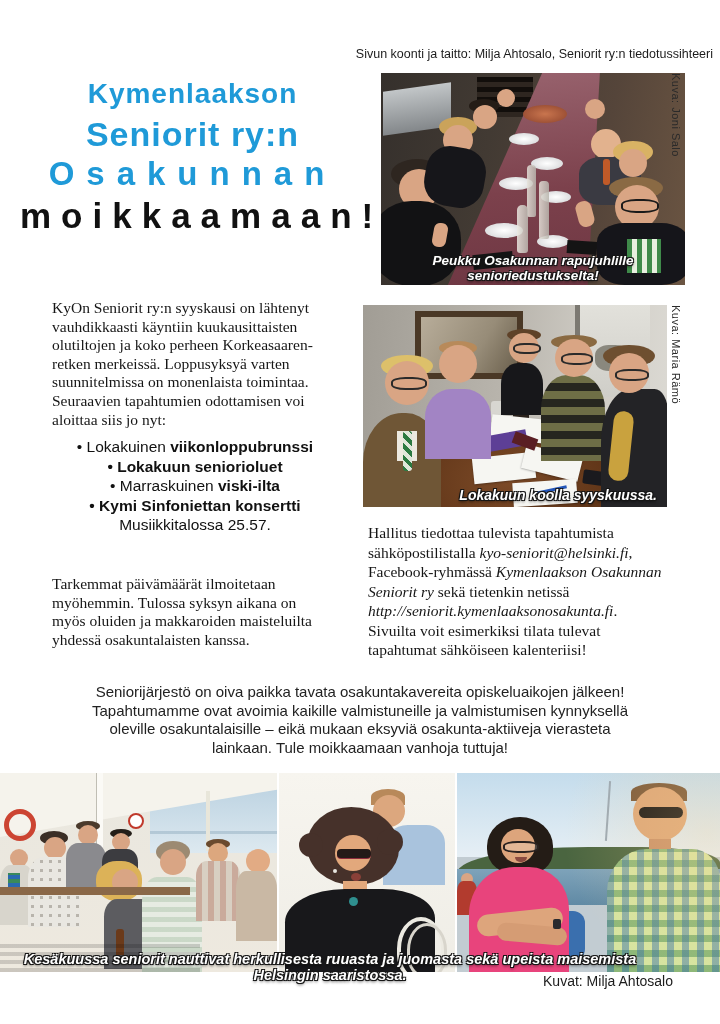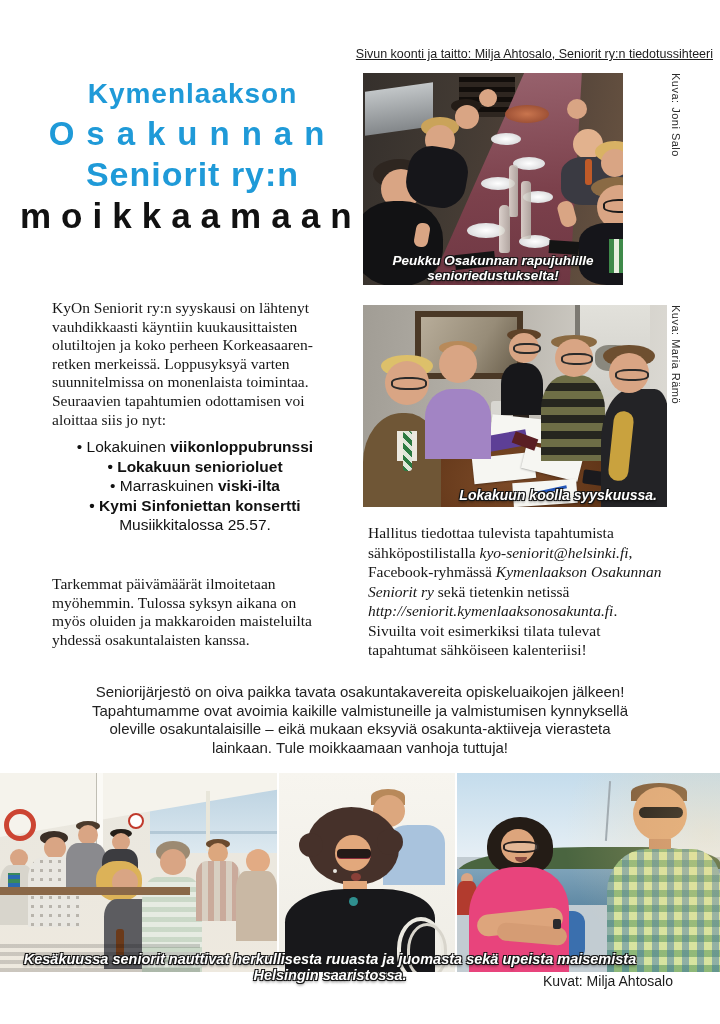--- a/index.html
+++ b/index.html
@@ -1,33 +1,33 @@
 <!DOCTYPE html>
 <html><head>
 <meta charset="utf-8">
 <style>
   html,body{margin:0;padding:0;background:#ffffff;}
   .page{position:relative;width:720px;height:1024px;background:#ffffff;overflow:hidden;
         font-family:"Liberation Sans",sans-serif;color:#1a1a1a;}
   .abs{position:absolute;}
 
   
-  .top-credit{position:absolute;top:47px;right:7px;font-size:12.5px;color:#1c1c1c;text-decoration:underline;}
+  .top-credit{position:absolute;top:47px;right:7px;font-size:12.5px;color:#1c1c1c;}
 
   
   .title{position:absolute;left:20px;top:74px;width:345px;text-align:center;line-height:40px;}
   .t-blue{color:#1f9ad8;font-weight:bold;}
   .t1{font-size:28px;letter-spacing:1px;}
   .t2{font-size:33px;letter-spacing:12px;}
   .t3{font-size:34px;letter-spacing:1px;}
   .t4{color:#111;font-size:35px;font-weight:600;letter-spacing:10px;margin-top:2px;}
 
   
   .ph{position:absolute;overflow:hidden;background:#777;}
-  .ph1{left:363px;top:73px;width:260px;height:212px;
+  .ph1{left:381px;top:73px;width:304px;height:212px;
        background:linear-gradient(100deg,#35302c 0%,#423a33 35%,#55453a 70%,#6b5542 100%);}
   .ph2{left:363px;top:305px;width:304px;height:202px;
        background:linear-gradient(95deg,#a19d95 0%,#b8b4ac 45%,#d0cdc6 75%,#dcdad4 100%);}
   .phL{left:0;top:773px;width:277px;height:199px;
        background:linear-gradient(180deg,#e9e7df 0%,#eee9df 100%);}
   .phM{left:279px;top:773px;width:176px;height:199px;
        background:linear-gradient(180deg,#f7f5ef 0%,#efede6 100%);}
   .phR{left:457px;top:773px;width:263px;height:199px;background:#c2ccd2;}
 
   .cap{position:absolute;left:0;right:0;bottom:2px;color:#fff;font-style:italic;font-weight:600;
@@ -64,22 +64,22 @@
 </style>
 </head>
 <body>
 
 <div class="page">
 
   <div class="top-credit">Sivun koonti ja taitto: Milja Ahtosalo, Seniorit ry:n tiedotussihteeri</div>
 
   <div class="title">
     <div class="t-blue t1">Kymenlaakson</div>
+    <div class="t-blue t3">Seniorit ry:n</div>
     <div class="t-blue t2">Osakunnan</div>
-    <div class="t-blue t3">Seniorit ry:n</div>
     <div class="t4">moikkaamaan!</div>
   </div>
 
   <div class="ph ph1">
     <div class="abs" style="left:2px;top:14px;width:68px;height:44px;background:linear-gradient(180deg,#c2c6c8,#83878a);transform:skewY(-8deg);"></div>
     <div class="abs" style="left:96px;top:4px;width:56px;height:40px;background:repeating-linear-gradient(0deg,#2e2620 0 5px,#120e0b 5px 10px);"></div>
     <div class="abs" style="left:0;top:0;width:304px;height:212px;clip-path:polygon(53% 0,72% 0,68% 100%,22% 100%);background:linear-gradient(175deg,#9a6570,#7c414c 55%,#6d3642);"></div>
     <div class="abs" style="left:142px;top:32px;width:44px;height:18px;border-radius:50%;background:radial-gradient(#c9754e,#8d432c);"></div>
     <div class="abs" style="left:128px;top:60px;width:30px;height:12px;border-radius:50%;background:radial-gradient(#fff,#cfd0d2);"></div>
     <div class="abs" style="left:150px;top:84px;width:32px;height:13px;border-radius:50%;background:radial-gradient(#fff,#cfd0d2);"></div>

